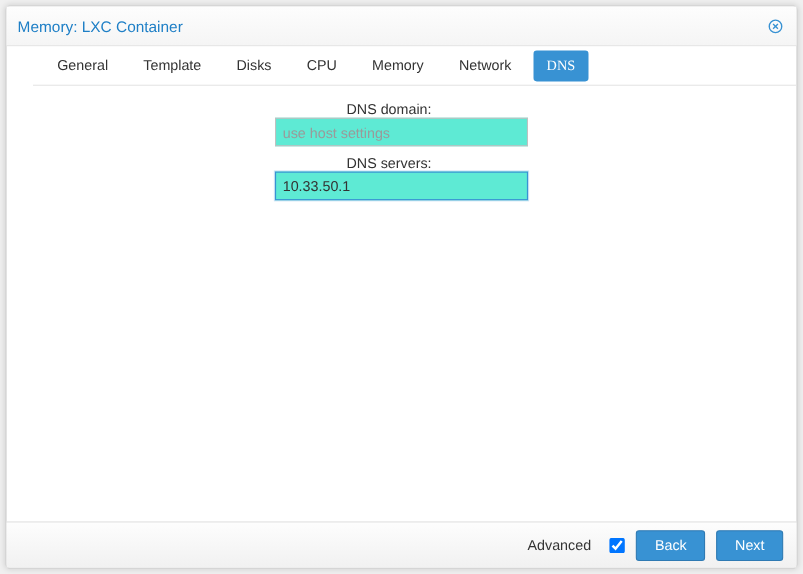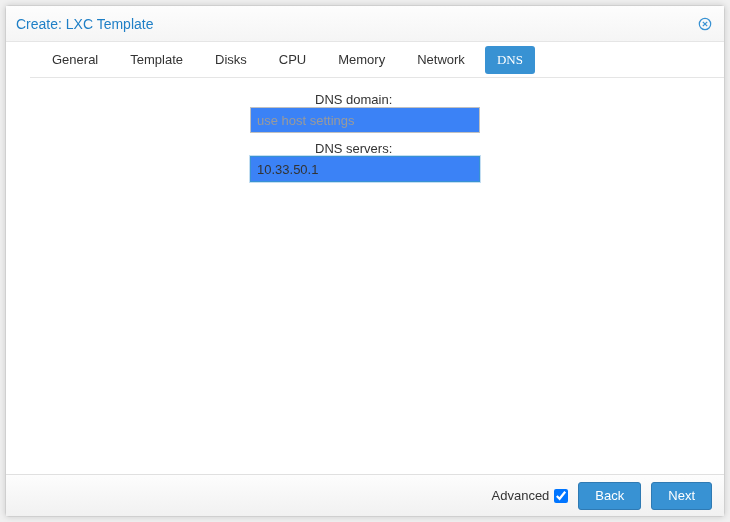--- a/index.html
+++ b/index.html
@@ -68,55 +68,55 @@
     font-size: 13px;
   }
   .form-input {
     width: 230px;
     height: 26px;
     padding: 3px 6px;
     border: 1px solid #c0c0c0;
     font-size: 13px;
     color: #333;
     outline: none;
-    background:#3b82f6;
+    background:#5eead4;
   }
   .form-input::placeholder { color: #9a9a9a; }
   .form-input.focused { border-color: #3892d3; box-shadow: 0 0 0 1px rgba(56,146,211,0.3); }
   .footer {
     height: 42px;
     padding: 0 12px;
     border-top: 1px solid #e0e0e0;
     background: linear-gradient(#fdfdfd,#f1f1f1);
     display: flex;
     align-items: center;
     justify-content: flex-end;
     gap: 10px;
   }
-  .adv { display:flex; align-items:center; gap:5px; color:#333; font-size:13px; }
+  .adv { display:flex; align-items:center; gap:17px; color:#333; font-size:13px; }
   .adv input { width:14px; height:14px; }
   .btn {
     min-width: 60px;
     height: 28px;
     padding: 0 16px;
     background: #3892d3;
     color: #fff;
     border: 1px solid #2f7ab3;
     border-radius: 3px;
     cursor: pointer;
     font-size: 13px;
   }
 </style>
 </head>
 <body>
 
 <div class="window">
 
   <div class="titlebar">
-    <span class="title">Create: LXC Template</span>
+    <span class="title">Memory: LXC Container</span>
     <span class="close-btn">
       <svg viewBox="0 0 16 16" fill="none" stroke="currentColor" stroke-width="1.4">
         <circle cx="8" cy="8" r="6.5"></circle>
         <line x1="5.5" y1="5.5" x2="10.5" y2="10.5"></line>
         <line x1="10.5" y1="5.5" x2="5.5" y2="10.5"></line>
       </svg>
     </span>
   </div>
 
   <div class="tabs">

